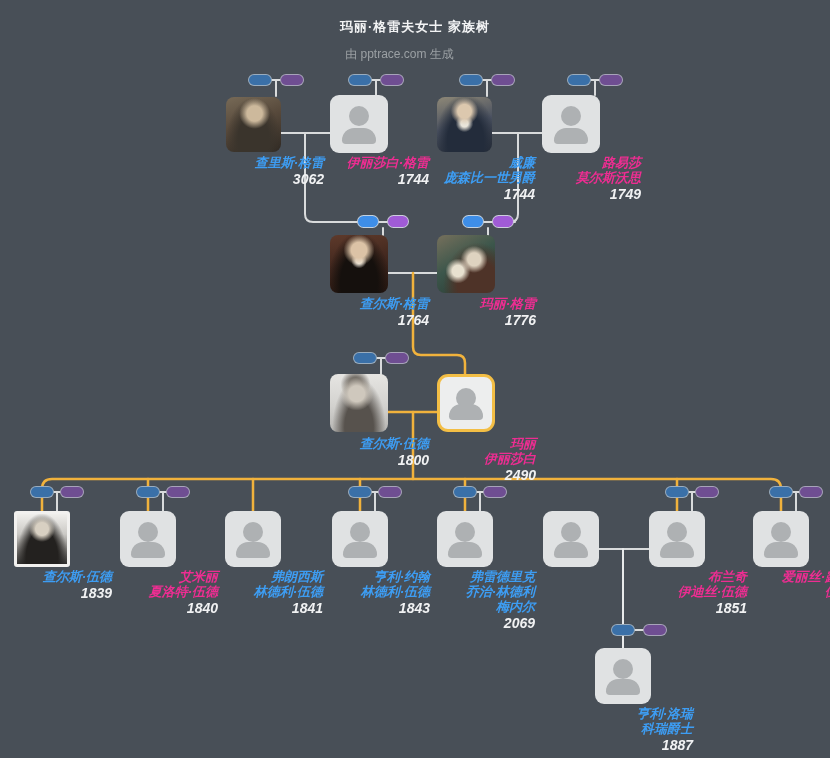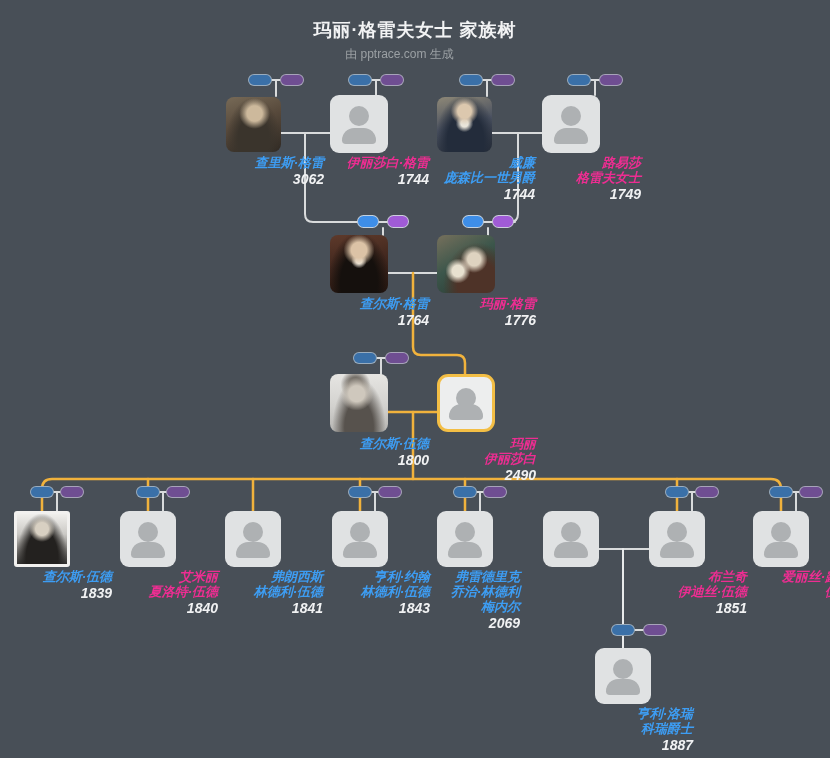--- a/index.html
+++ b/index.html
@@ -10,21 +10,21 @@
   #stage{
     position:relative;
     width:830px;height:758px;
     background:#484F57;
     overflow:hidden;
   }
   
   .title{
     position:absolute;left:0;top:18px;width:830px;
     text-align:center;color:#F2F3F4;
-    font-size:18px;font-weight:bold;letter-spacing:1px;
+    font-size:13px;font-weight:bold;letter-spacing:1px;
   }
   .subtitle{
     position:absolute;left:0;top:46px;width:799px;
     text-align:center;color:#9BA0A4;font-size:12px;
   }
   
   svg.wires{position:absolute;left:0;top:0;}
   
   .node{
     position:absolute;border-radius:9px;box-sizing:border-box;
@@ -209,21 +209,21 @@
     <div class="pname male">威廉
 庞森比一世男爵</div>
     <div class="pyear">1744</div>
   </div>
 
   <div class="node ph" style="left:542px;top:95px;width:58px;height:58px">
     <span class="ph-icon"></span>
   </div>
   <div class="label" style="left:501px;top:155px">
     <div class="pname female">路易莎
-格雷夫女士</div>
+莫尔斯沃思</div>
     <div class="pyear">1749</div>
   </div>
 
   <div class="chip bright blue" style="left:357px;top:215px"></div>
   <div class="chip bright purple" style="left:387px;top:215px"></div>
   <div class="chip bright blue" style="left:462px;top:215px"></div>
   <div class="chip bright purple" style="left:492px;top:215px"></div>
 
   <div class="node photo photo-cg1764" style="left:330px;top:235px;width:58px;height:58px"></div>
   <div class="label" style="left:289px;top:296px">
@@ -297,21 +297,21 @@
   </div>
   <div class="label" style="left:290px;top:569px">
     <div class="pname male">亨利·约翰
 林德利·伍德</div>
     <div class="pyear">1843</div>
   </div>
 
   <div class="node ph" style="left:437px;top:511px;width:56px;height:56px">
     <span class="ph-icon"></span>
   </div>
-  <div class="label" style="left:380px;top:569px">
+  <div class="label" style="left:395px;top:569px">
     <div class="pname male">弗雷德里克
 乔治·林德利
 梅内尔</div>
     <div class="pyear">2069</div>
   </div>
 
   <div class="node ph" style="left:543px;top:511px;width:56px;height:56px">
     <span class="ph-icon"></span>
   </div>
 

